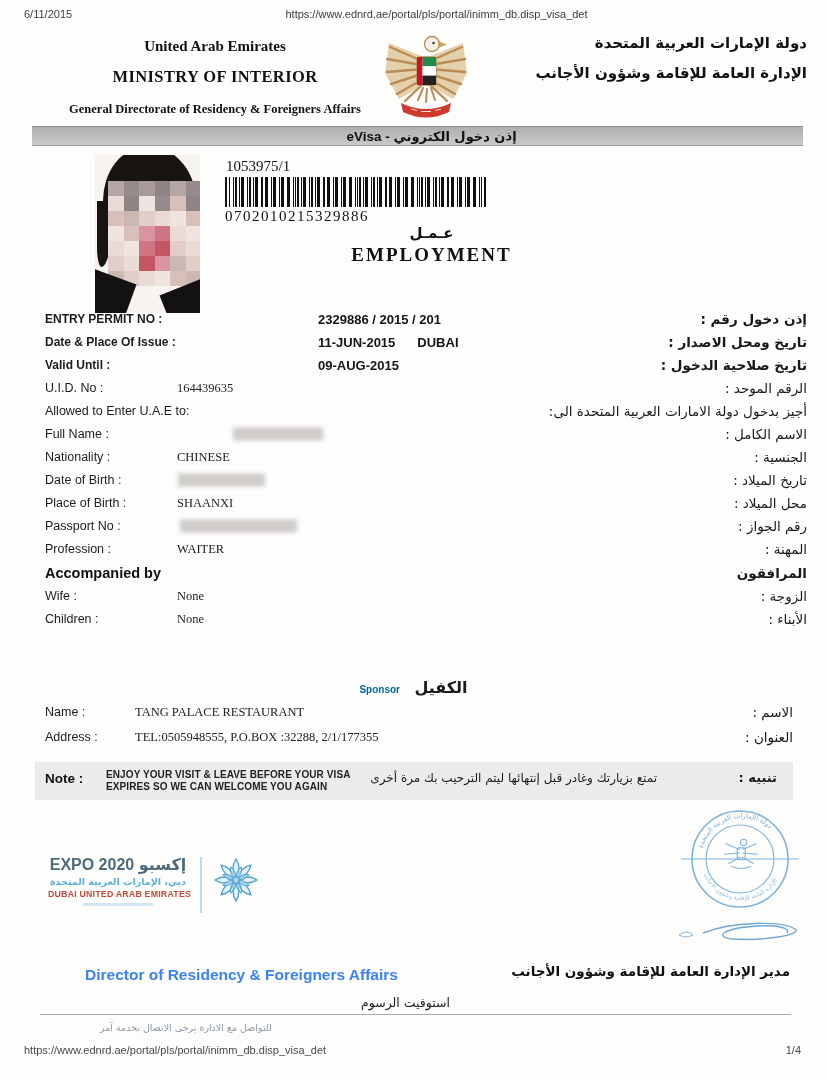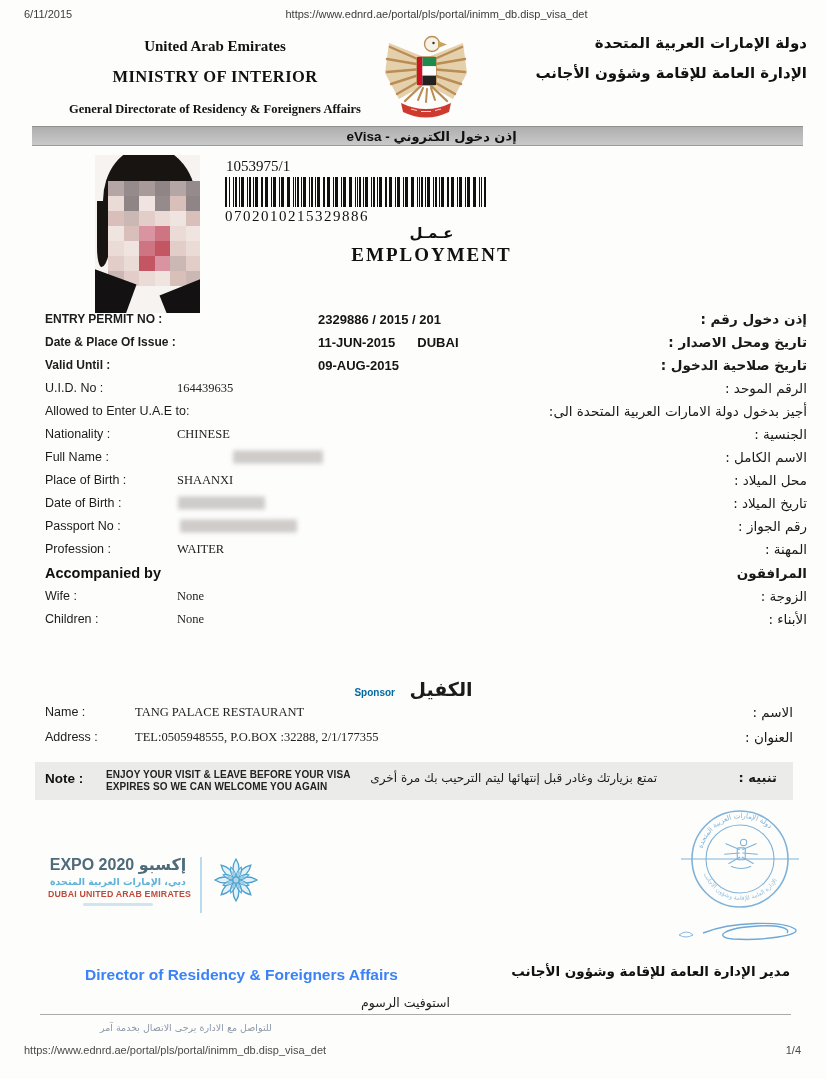--- a/index.html
+++ b/index.html
@@ -66,21 +66,21 @@
   .flabel-ar{position:absolute;right:0;top:50%;transform:translateY(-50%);font-size:13.5px;color:#191919;white-space:nowrap;}
   .frow.lb .flabel-ar,.frow.fheading .flabel-ar{font-weight:bold;}
   .box{position:absolute;top:50%;transform:translateY(-50%);height:13px;background:#c9c6c4;filter:blur(2px);opacity:.9;}
   .box-5{left:188px;width:90px;}
   .box-8{left:133px;width:87px;}
   .box-9{left:135px;width:117px;}
 
   
   .sp-head{position:absolute;left:0;right:0;top:678px;text-align:center;padding-left:0;}
   .sp-head .en{font-weight:bold;font-size:10px;color:#0369a1;}
-  .sp-head .ar{font-weight:bold;font-size:19px;margin-left:10px;}
+  .sp-head .ar{font-weight:bold;font-size:16px;margin-left:10px;}
   .sponsor-rows{position:absolute;left:45px;right:34px;top:700px;}
   .srow{position:relative;height:24.5px;}
   .srow .flabel{font-size:12.5px;}
   .srow .sval{position:absolute;left:90px;top:50%;transform:translateY(-50%);
               font-family:"Liberation Serif",serif;font-size:12.5px;color:#222;white-space:nowrap;}
 
   
   .note-band{position:absolute;left:35px;top:762px;width:758px;height:38px;background:#ebebe9;}
   .note-label{position:absolute;left:10px;top:9px;font-weight:bold;font-size:13.5px;color:#111;}
   .note-en{position:absolute;left:71px;top:7px;font-size:10px;font-weight:bold;line-height:11.5px;color:#222;letter-spacing:.1px;}
@@ -247,38 +247,38 @@
       <div class="frow">
         <span class="flabel">U.I.D. No :</span>
         <span class="fval vserif"><span>164439635</span></span>
         <span class="flabel-ar ar">الرقم الموحد :</span>
       </div>
       <div class="frow">
         <span class="flabel">Allowed to Enter U.A.E to:</span>
         <span class="flabel-ar ar">أجيز بدخول دولة الامارات العربية المتحدة الى:</span>
       </div>
       <div class="frow">
+        <span class="flabel">Full Name :</span>
+        <span class="box box-5"></span>
+        <span class="flabel-ar ar">الاسم الكامل :</span>
+      </div>
+      <div class="frow">
         <span class="flabel">Nationality :</span>
         <span class="fval vserif"><span>CHINESE</span></span>
         <span class="flabel-ar ar">الجنسية :</span>
       </div>
       <div class="frow">
-        <span class="flabel">Full Name :</span>
-        <span class="box box-5"></span>
-        <span class="flabel-ar ar">الاسم الكامل :</span>
+        <span class="flabel">Date of Birth :</span>
+        <span class="box box-8"></span>
+        <span class="flabel-ar ar">تاريخ الميلاد :</span>
       </div>
       <div class="frow">
         <span class="flabel">Place of Birth :</span>
         <span class="fval vserif"><span>SHAANXI</span></span>
         <span class="flabel-ar ar">محل الميلاد :</span>
-      </div>
-      <div class="frow">
-        <span class="flabel">Date of Birth :</span>
-        <span class="box box-8"></span>
-        <span class="flabel-ar ar">تاريخ الميلاد :</span>
       </div>
       <div class="frow">
         <span class="flabel">Passport No :</span>
         <span class="box box-9"></span>
         <span class="flabel-ar ar">رقم الجواز :</span>
       </div>
       <div class="frow">
         <span class="flabel">Profession :</span>
         <span class="fval vserif"><span>WAITER</span></span>
         <span class="flabel-ar ar">المهنة :</span>

